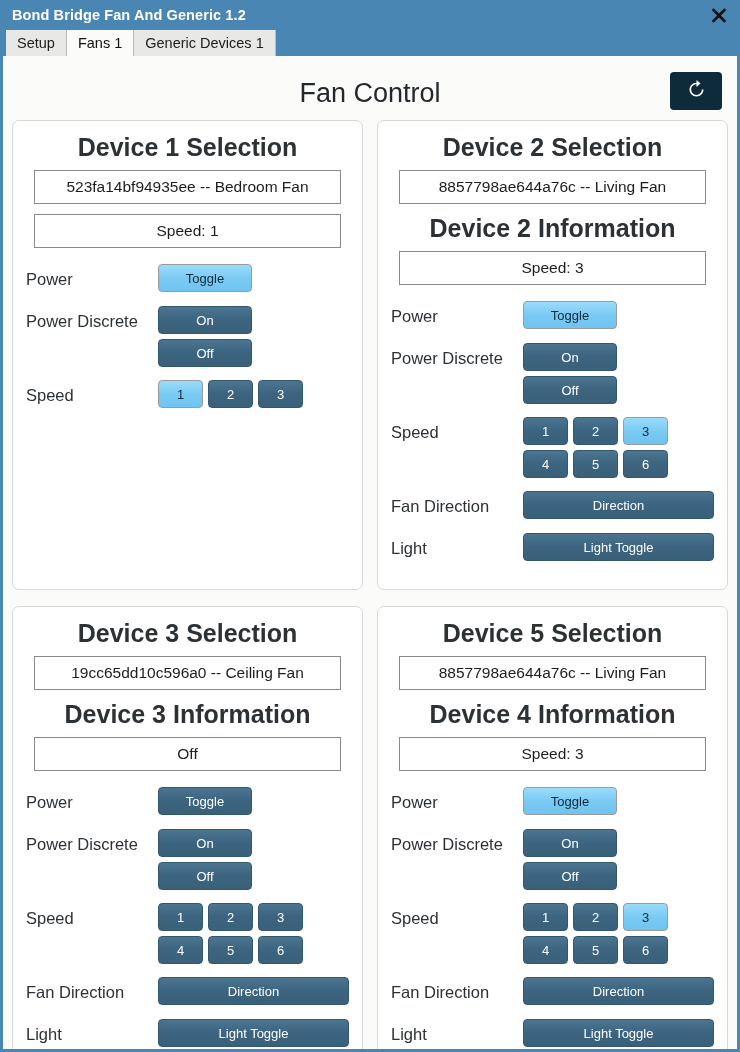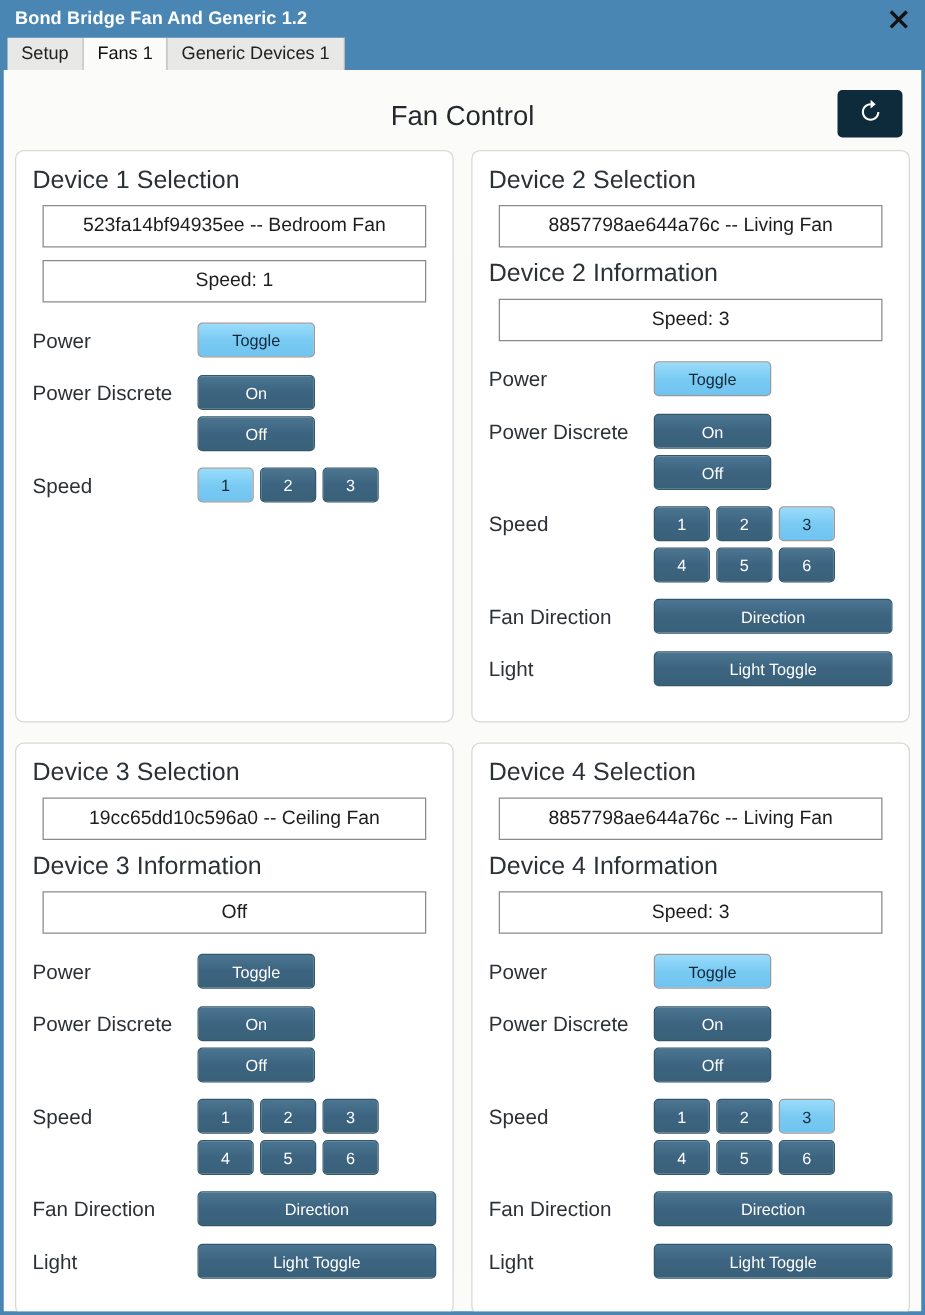--- a/index.html
+++ b/index.html
@@ -57,21 +57,21 @@
     border-bottom: 3px solid #4a86b4;
     padding: 10px 9px 12px 9px;
     overflow: hidden;
   }
 
   .header-row {
     position: relative;
     height: 54px;
     display: flex; align-items: center; justify-content: center;
   }
-  .page-title { font-size: 22px; color: #24282c; font-weight: 400; }
+  .page-title { font-size: 27px; color: #24282c; font-weight: 400; }
   .refresh-btn {
     position: absolute; right: 6px; top: 6px;
     width: 52px; height: 38px;
     background: #0e2b3b;
     border: none; border-radius: 4px;
     display: flex; align-items: center; justify-content: center;
     cursor: pointer;
   }
 
   
@@ -82,21 +82,22 @@
   }
   .card {
     border: 1px solid #d8d8d8;
     border-radius: 7px;
     background: #ffffff;
     padding: 12px 13px 14px 13px;
     min-height: 437px;
     display: flex; flex-direction: column;
   }
   .card-heading {
-    font-size: 20px; color: #2c3136; font-weight: 400;
+    text-align: center;
+    font-size: 25px; color: #2c3136; font-weight: 700;
     margin-bottom: 8px;
   }
   .field {
     border: 1px solid #8a8a8a;
     background: #ffffff;
     height: 34px;
     display: flex; align-items: center; justify-content: center;
     font-size: 15.5px; color: #1d1d1d;
     margin: 0 8px 10px 8px;
     padding: 0 6px;
@@ -283,21 +284,21 @@
             </div>
             <div class="ctrl-row">
               <div class="ctrl-label">Light</div>
               <div class="btns">
                 <button class="btn btn-wide">Light Toggle</button>
               </div>
             </div>
           </div>
         </div>
         <div class="card">
-          <div class="card-heading">Device 4 Selection</div>
+          <div class="card-heading">Device 5 Selection</div>
           <div class="field">8857798ae644a76c -- Living Fan</div>
           <div class="card-heading">Device 4 Information</div>
           <div class="field">Speed: 3</div>
           <div class="ctrl-rows">
             <div class="ctrl-row">
               <div class="ctrl-label">Power</div>
               <div class="btns">
                 <button class="btn btn-toggle active">Toggle</button>
               </div>
             </div>

